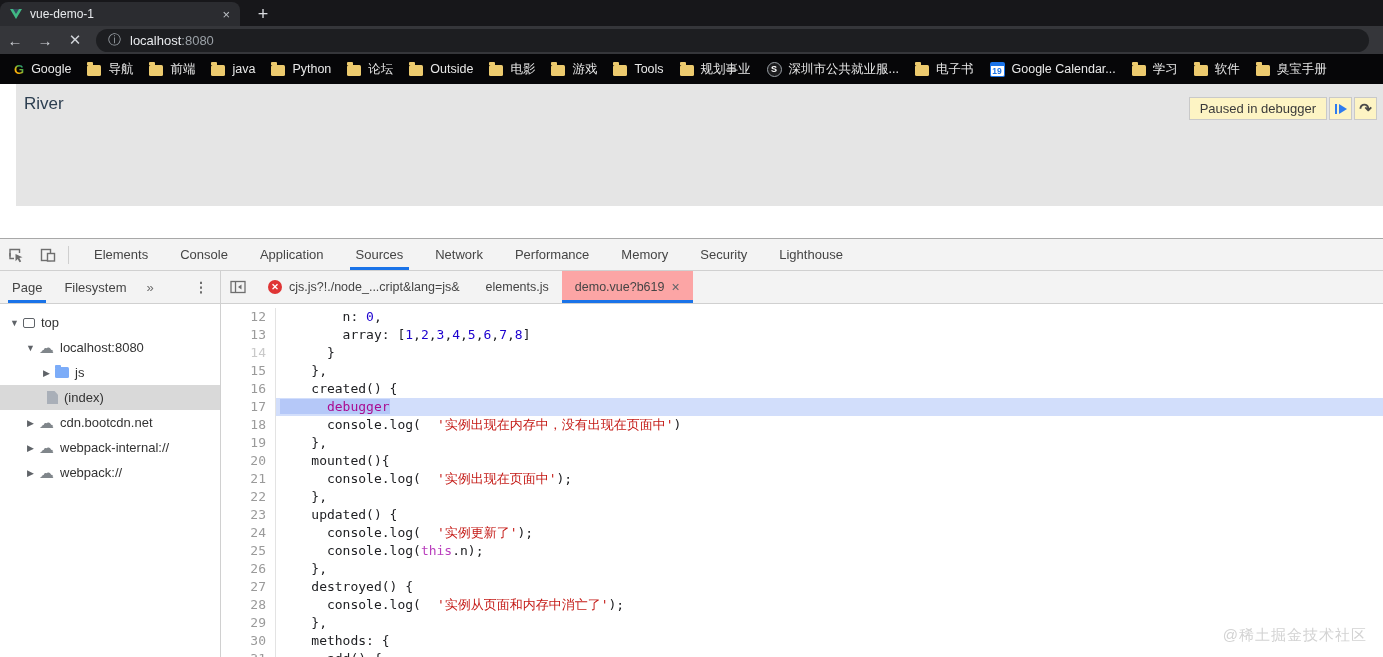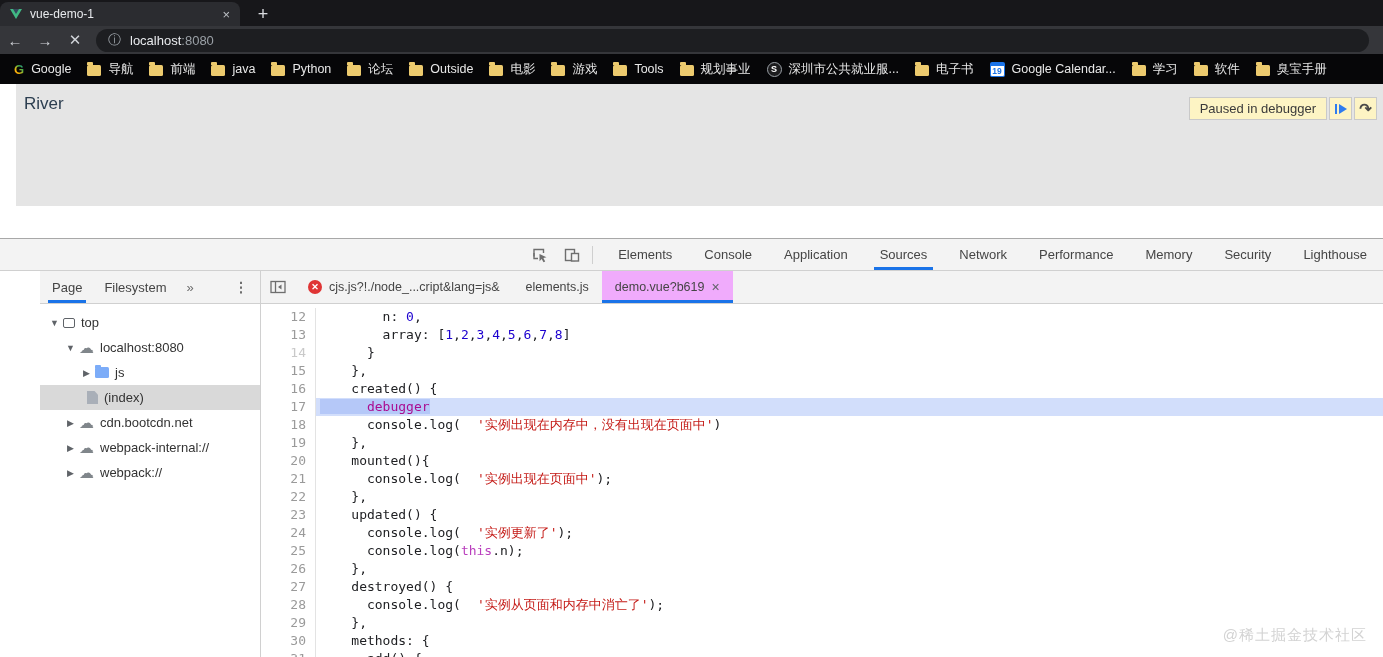--- a/index.html
+++ b/index.html
@@ -53,30 +53,30 @@
   .paused-btn { width: 23px; background: var(--paused-bg,#fdf4c4); border: 1px solid #c9c9c9;
     display: flex; align-items: center; justify-content: center; }
   .res-bar { width: 2.5px; height: 10px; background: #2e7cf0; margin-right: 1.5px; }
   .res-tri { width: 0; height: 0; border-left: 8px solid #2e7cf0; border-top: 5px solid transparent; border-bottom: 5px solid transparent; }
   .stepover-ic { font-size: 15px; font-weight: bold; color: #4a4a4a; line-height: 1; }
 
   
   .devtools { position: absolute; left: 0; top: 238px; width: 100%; height: 419px; background: #fff;
     border-top: 1px solid #a8a8a8; display: flex; flex-direction: column; }
   .dt-topbar { height: 32px; background: #f3f3f3; border-bottom: 1px solid #d0d0d0; display: flex;
-    align-items: center; flex: none; justify-content: flex-end; }
+    align-items: center; flex: none; }
   .dt-icon { margin: 0 7px; display: flex; align-items: center; }
   .dt-sep { width: 1px; height: 18px; background: #cfcfcf; margin: 0 9px 0 4px; }
   .dt-tabbar { display: flex; height: 100%; }
   .dt-tab { padding: 0 16px; font-size: 13px; color: #454545; display: flex; align-items: center; position: relative; }
   .dt-tab.active::after { content:''; position: absolute; left: 10px; right: 10px; bottom: 0; height: 3px;
     background: var(--accent,#1a73e8); }
 
   .dt-body { flex: 1; display: flex; min-height: 0; }
-  .sidebar { width: 221px; flex: none; border-right: 1px solid #d0d0d0; display: flex; flex-direction: column; background: #fff; margin-left: 40px; }
+  .sidebar { width: 221px; flex: none; border-right: 1px solid #d0d0d0; display: flex; flex-direction: column; background: #fff; }
   .sidebar-header { height: 33px; flex: none; background: #f3f3f3; border-bottom: 1px solid #d0d0d0;
     display: flex; align-items: center; font-size: 13px; color: #454545; }
   .sb-tabs { display: flex; height: 100%; }
   .sb-tab { padding: 0 10px; margin-left: 2px; display: flex; align-items: center; position: relative; }
   .sb-tab.active::after { content:''; position: absolute; left: 6px; right: 6px; bottom: 0; height: 3px;
     background: var(--accent,#1a73e8); }
   .sb-more { margin-left: 10px; color: #6e6e6e; font-size: 13px; }
   .sb-kebab { margin-left: auto; margin-right: 12px; color: #6e6e6e; font-size: 14px; font-weight: bold; }
   .tree { flex: 1; padding-top: 6px; font-size: 13px; color: #333; overflow: hidden; }
   .tree-row { height: 25px; display: flex; align-items: center; }
@@ -89,21 +89,21 @@
   .ic-folder::before { content:''; position: absolute; left: 0; top: -2.5px; width: 6px; height: 3px;
     background: #7cacf8; border-radius: 1px 1px 0 0; }
   .ic-file { width: 11px; height: 13px; background: #a9afb8;
     clip-path: polygon(0 0, 68% 0, 100% 28%, 100% 100%, 0 100%); }
 
   .editor { flex: 1; display: flex; flex-direction: column; min-width: 0; position: relative; }
   .filetabs { height: 33px; flex: none; background: #f3f3f3; border-bottom: 1px solid #d0d0d0;
     display: flex; align-items: stretch; font-size: 12.5px; color: #454545; }
   .nav-toggle { width: 34px; display: flex; align-items: center; justify-content: center; flex: none; }
   .ftab { display: flex; align-items: center; gap: 7px; padding: 0 13px; position: relative; white-space: nowrap; }
-  .ftab.active { background: #f0abfc; }
+  .ftab.active { background: #fca5a5; }
   .ftab.active::after { content:''; position: absolute; left: 0; right: 0; bottom: 0; height: 3px;
     background: var(--accent,#1a73e8); }
   .err-badge { width: 14px; height: 14px; border-radius: 50%; background: var(--error,#df3434); color: #fff;
     font-size: 9px; font-weight: bold; display: flex; align-items: center; justify-content: center; flex: none; }
   .ftab-close { color: #5f6368; font-size: 14px; }
 
   .code { flex: 1; overflow: hidden; background: #fff; padding-top: 4px;
     font-family: "DejaVu Sans Mono", monospace; font-size: 13px; line-height: 18px; }
   .cl { display: flex; height: 18px; white-space: pre; }
   .ln { width: 55px; flex: none; padding-right: 9px; text-align: right; color: #9a9a9a;

